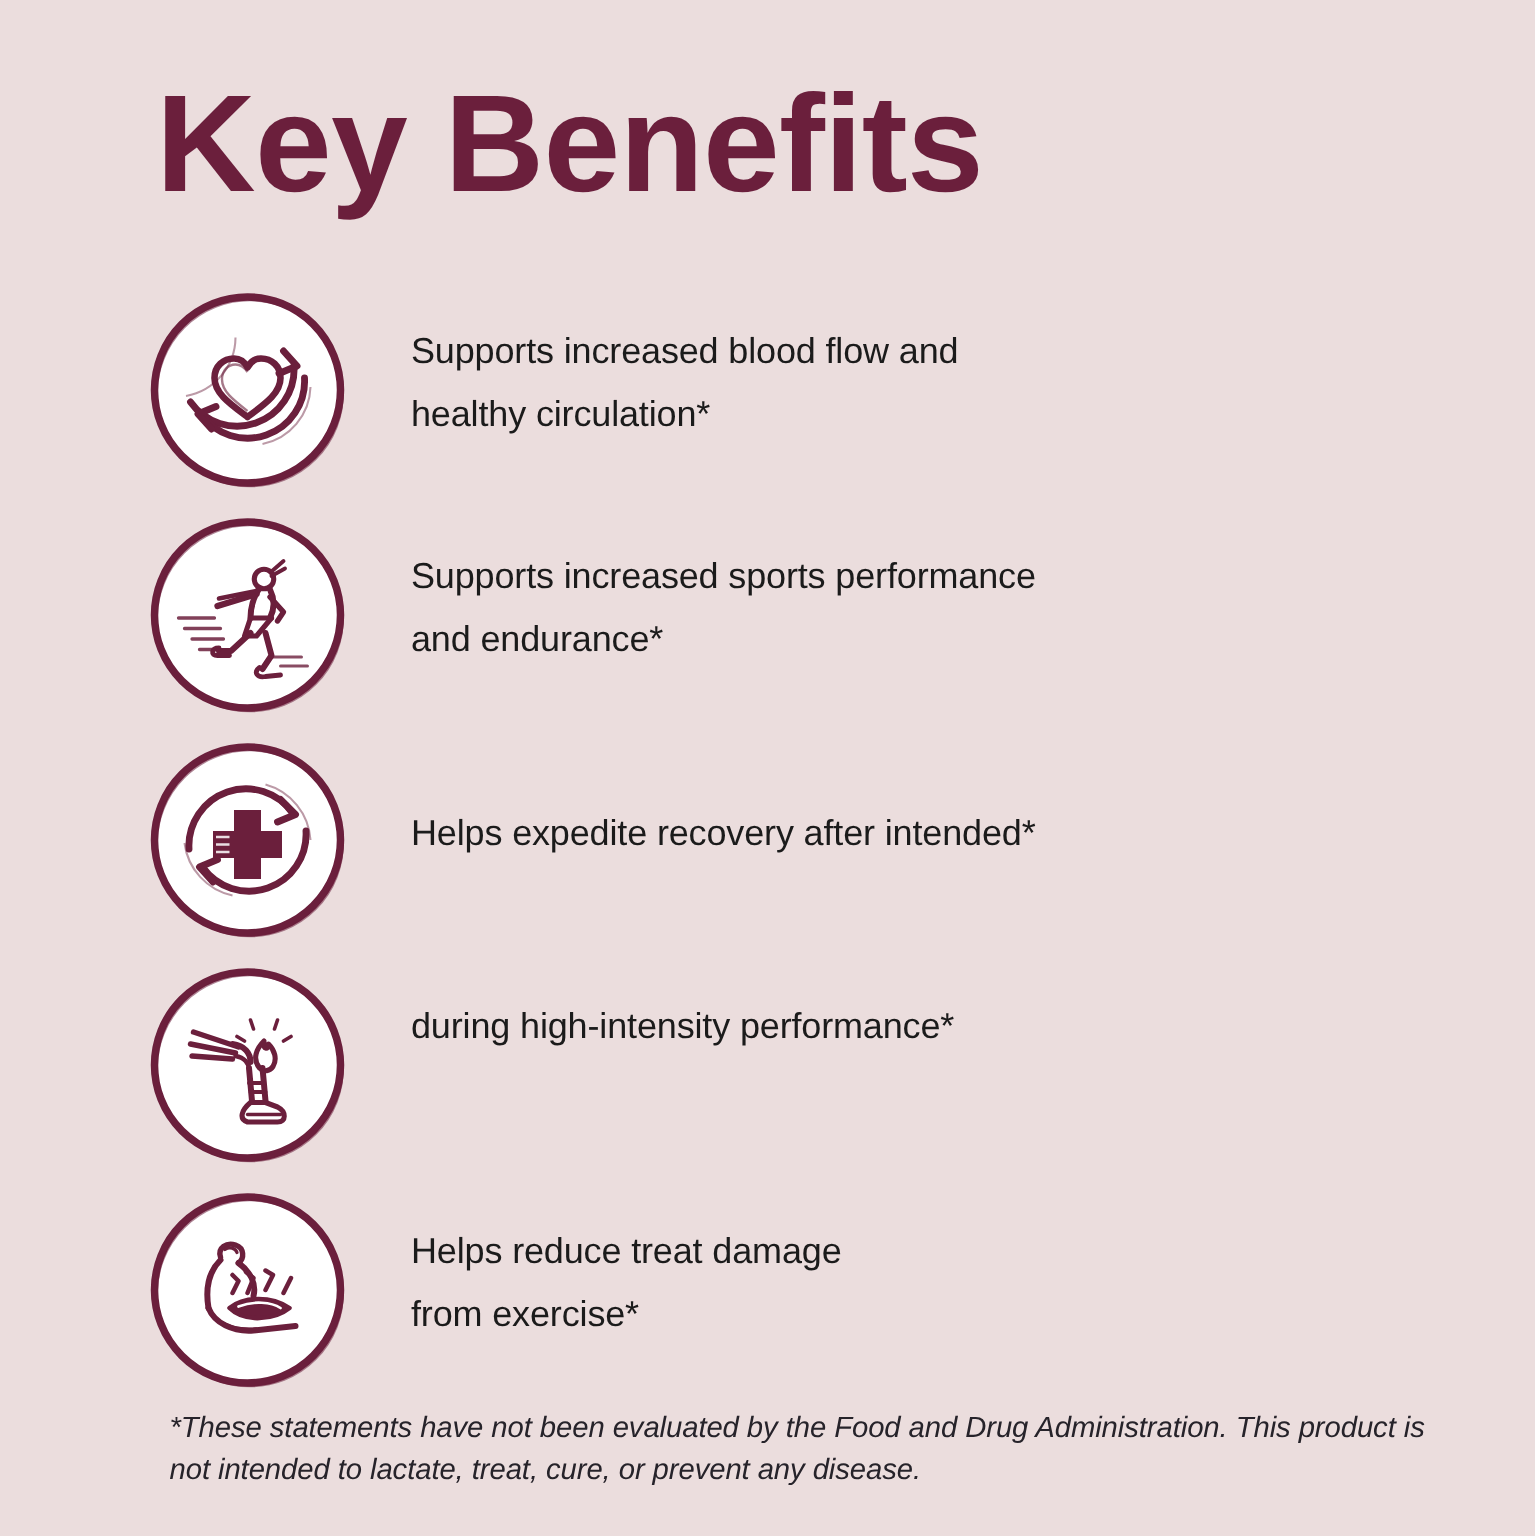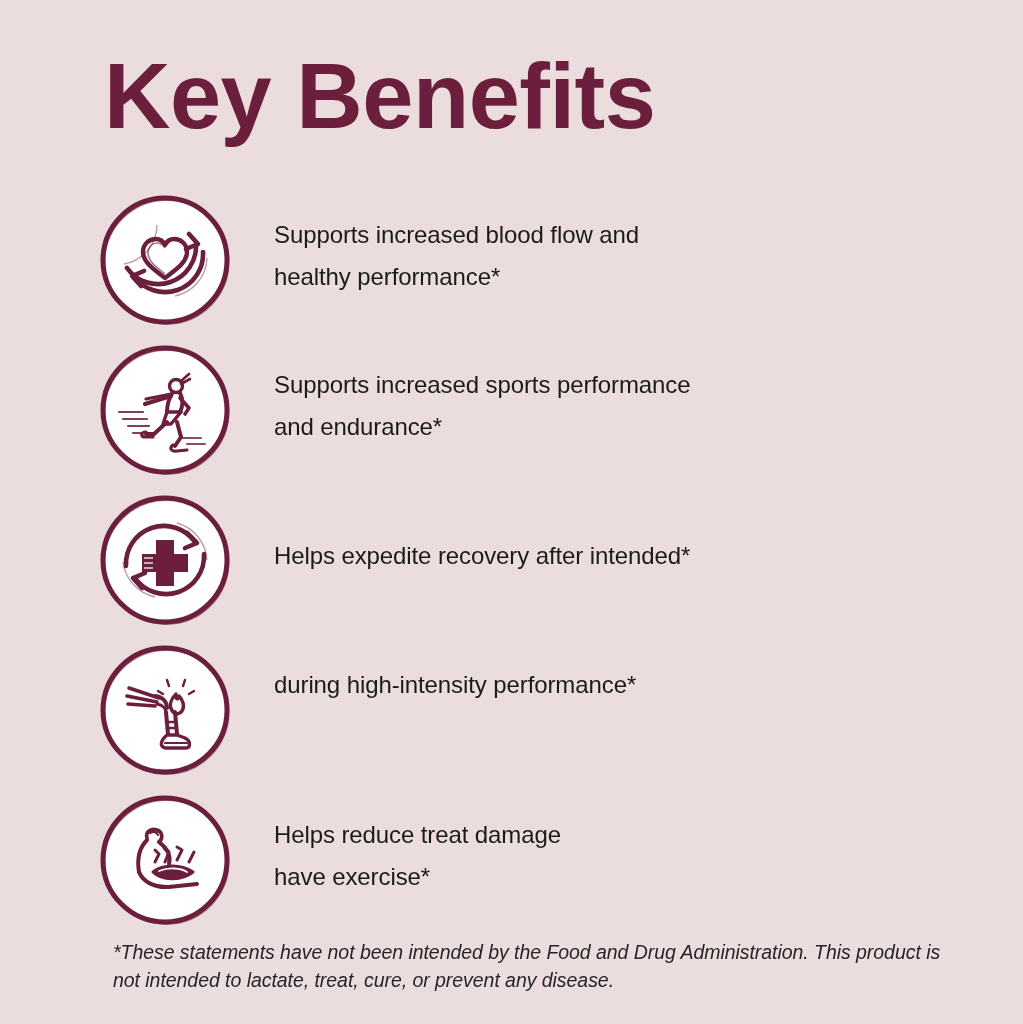--- a/index.html
+++ b/index.html
@@ -121,21 +121,21 @@
 
           <path d="M27 72 A40 40 0 0 0 60 33" fill="none" stroke="#6b1f3c" stroke-width="1.4" opacity="0.45"></path>
           <path d="M110 66 A40 40 0 0 1 78 104" fill="none" stroke="#6b1f3c" stroke-width="1.4" opacity="0.45"></path>
 
           <path d="M68 86 C56 77 46 70 46 60 C46 52 52 47 59 47 C63 47 66 49 68 53 C70 49 73 47 77 47 C84 47 90 52 90 60 C90 70 80 77 68 86 Z" fill="none" stroke="#6b1f3c" stroke-width="4.4" stroke-linejoin="round"></path>
           <path d="M68 82 C59 75 51 69 51 61 C51 55 55 51 60 51 C64 51 66 53 68 56" fill="none" stroke="#6b1f3c" stroke-width="1.6" opacity="0.6"></path>
         </svg>
       </div>
       <div class="benefit-text">
         <span class="ln">Supports increased blood flow and</span>
-        <span class="ln">healthy performance*</span>
+        <span class="ln">healthy circulation*</span>
       </div>
     </div>
 
     <div class="benefit-row row-1">
       <div class="benefit-icon">
         <svg viewBox="0 0 136 136" xmlns="http://www.w3.org/2000/svg">
           <circle cx="68" cy="68" r="62" fill="#FFFFFF" stroke="#6b1f3c" stroke-width="5"></circle>
           <circle cx="68" cy="68" r="62" fill="none" stroke="#6b1f3c" stroke-width="1.4" opacity="0.55" transform="translate(1.6,2.2)"></circle>
           <g stroke="#6b1f3c" fill="none" stroke-linecap="round" stroke-linejoin="round">
 
@@ -240,24 +240,24 @@
 
             <path d="M56 80 C66 72 84 72 96 80 C86 88 66 90 56 80 Z" fill="#6b1f3c" stroke-width="3"></path>
             <path d="M62 79 C72 75 84 76 90 80" stroke="#ffffff" stroke-width="1.8"></path>
 
             <path d="M58 70 L62 62 L58 58 M68 70 L72 60 L67 56 M80 68 L85 58 L80 55 M92 70 L97 60" stroke-width="3"></path>
           </g>
         </svg>
       </div>
       <div class="benefit-text">
         <span class="ln">Helps reduce treat damage</span>
-        <span class="ln">have exercise*</span>
+        <span class="ln">from exercise*</span>
       </div>
     </div>
 
   </div>
 
   <div class="disclaimer">
-    <span class="ln">*These statements have not been intended by the Food and Drug Administration. This product is</span>
+    <span class="ln">*These statements have not been evaluated by the Food and Drug Administration. This product is</span>
     <span class="ln">not intended to lactate, treat, cure, or prevent any disease.</span>
   </div>
 
 </div>
 
 </body></html>

